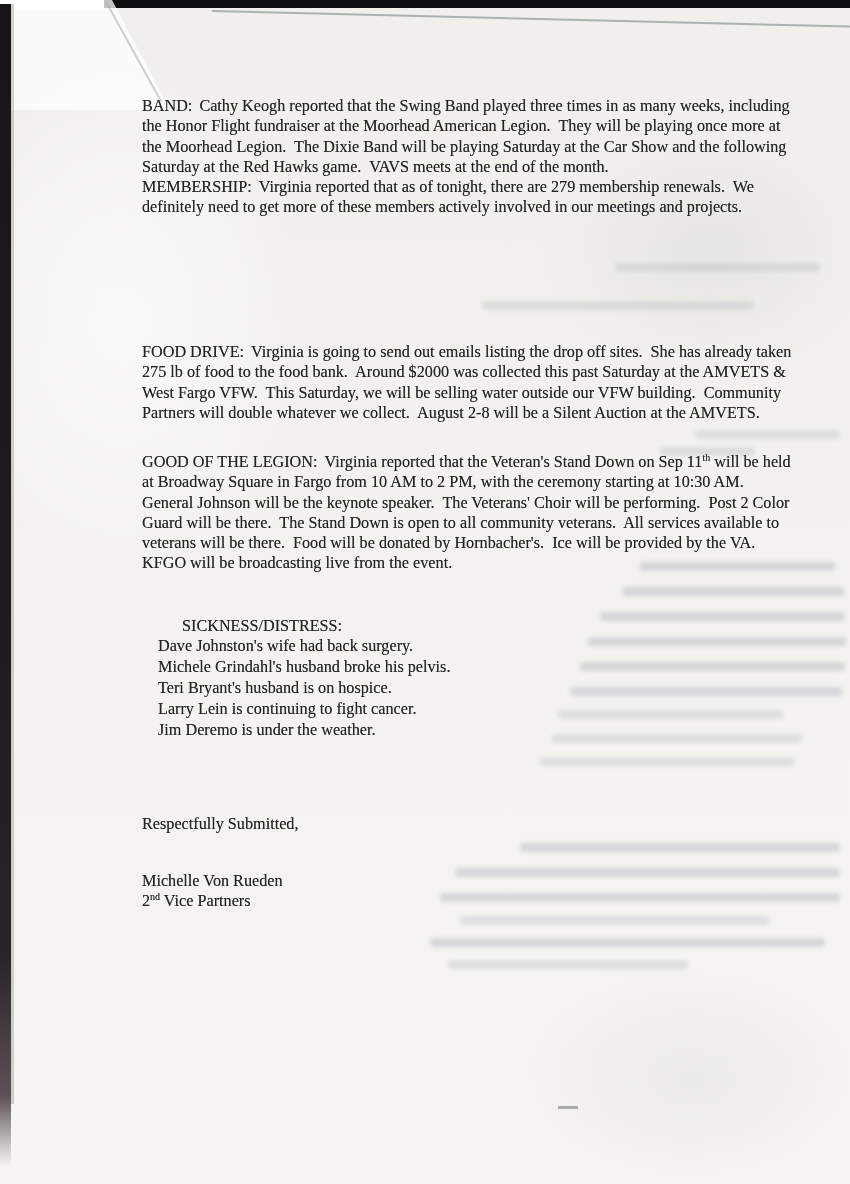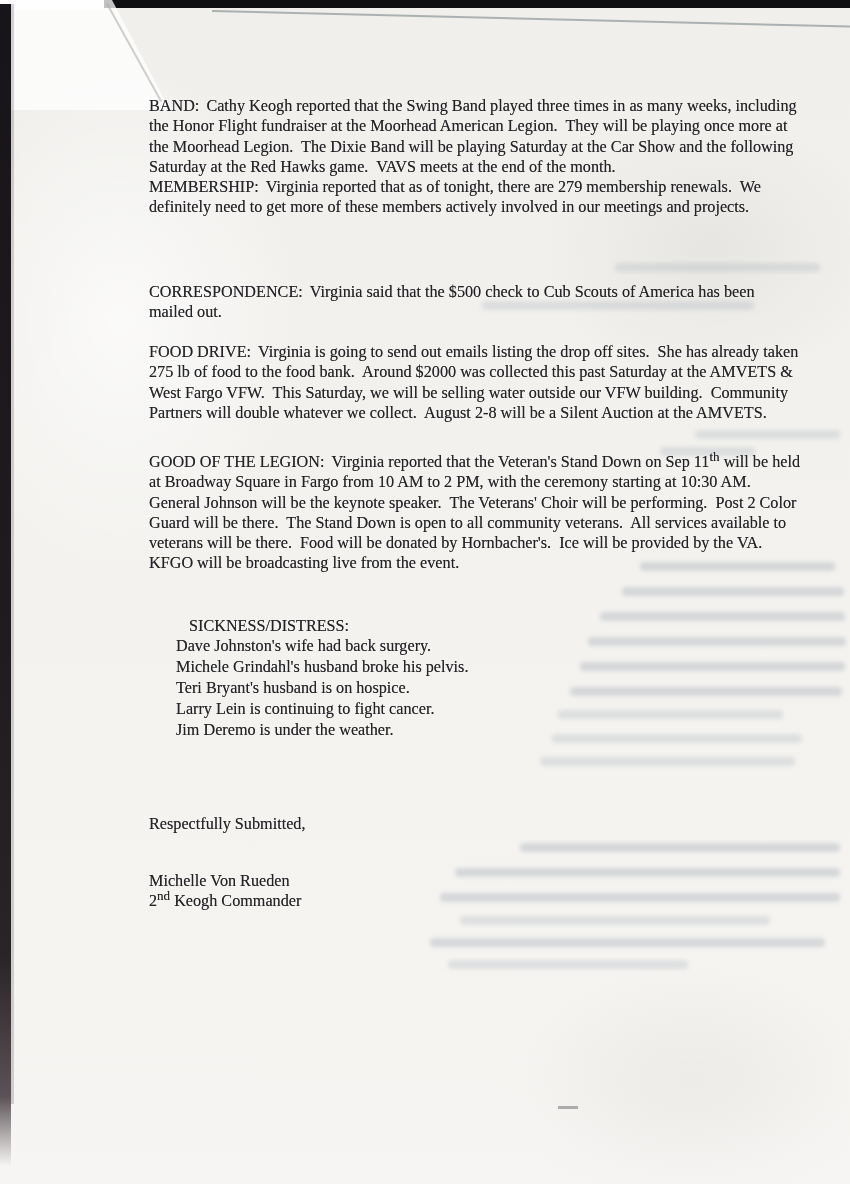--- a/index.html
+++ b/index.html
@@ -24,26 +24,26 @@
       background:radial-gradient(closest-side,rgba(255,255,255,.65),rgba(255,255,255,0));}
   .shade.gray1{left:540px;top:120px;width:340px;height:260px;
       background:radial-gradient(closest-side,rgba(205,205,200,.30),rgba(205,205,200,0));}
   .shade.gray2{left:500px;top:960px;width:380px;height:240px;
       background:radial-gradient(closest-side,rgba(208,208,204,.25),rgba(208,208,204,0));}
   
   .bleed{position:absolute;height:9px;background:#aab0ba;opacity:.30;filter:blur(2.2px);border-radius:4px;}
   .bleed.dk{opacity:.42;}
   .dash{position:absolute;width:20px;height:3px;background:#8f8f8d;opacity:.7;filter:blur(.5px);}
   
-  .doc{position:absolute;left:11px;top:0;width:812px;height:1184px;color:#232327;border-radius:22px;}
+  .doc{position:absolute;left:4px;top:0;width:812px;height:1184px;color:#232327;border-radius:22px;}
   .para{position:absolute;left:138px;width:652px;margin:0;font-size:16.2px;line-height:20.3px;
         white-space:pre-wrap;text-shadow:0 0 .6px rgba(40,40,45,.55);}
   .label{margin-right:7px;}
-  sup{font-size:13px;line-height:0;}
-  .item{display:block;margin-left:27px;line-height:21px;font-family:Liberation Serif, serif;}
+  sup{font-size:10px;line-height:0;}
+  .item{display:block;margin-left:16px;line-height:21px;font-family:Liberation Serif, serif;}
   .head{display:block;margin-left:40px;}
 </style>
 </head>
 <body>
 
 <div class="scan">
 
   <div class="shade bright"></div>
   <div class="shade gray1"></div>
   <div class="shade gray2"></div>
@@ -74,29 +74,28 @@
   <div class="bleed" style="left:460px;top:916px;width:310px"></div>
   <div class="bleed dk" style="left:430px;top:938px;width:395px"></div>
   <div class="bleed" style="left:448px;top:960px;width:240px"></div>
   <div class="dash" style="left:558px;top:1106px"></div>
 
   <div class="doc">
 
     <p class="para" style="top:96px"><span class="label">BAND:</span><span>Cathy Keogh reported that the Swing Band played three times in as many weeks, including the Honor Flight fundraiser at the Moorhead American Legion.  They will be playing once more at the Moorhead Legion.  The Dixie Band will be playing Saturday at the Car Show and the following Saturday at the Red Hawks game.  VAVS meets at the end of the month.</span>
 <span class="label">MEMBERSHIP:</span><span>Virginia reported that as of tonight, there are 279 membership renewals.  We definitely need to get more of these members actively involved in our meetings and projects.</span></p>
 
-    <p class="para" style="top:282px"><span class="label">CORRESPONDENCE:</span><span>Virginia said that the $500 check to Cub Scouts of America has been mailed out.</span></p>
 
     <p class="para" style="top:342px"><span class="label">FOOD DRIVE:</span><span>Virginia is going to send out emails listing the drop off sites.  She has already taken 275 lb of food to the food bank.  Around $2000 was collected this past Saturday at the AMVETS &amp; West Fargo VFW.  This Saturday, we will be selling water outside our VFW building.  Community Partners will double whatever we collect.  August 2-8 will be a Silent Auction at the AMVETS.</span></p>
 
     <p class="para" style="top:452px"><span class="label">GOOD OF THE LEGION:</span><span>Virginia reported that the Veteran's Stand Down on Sep 11</span><sup>th</sup><span> will be held at Broadway Square in Fargo from 10 AM to 2 PM, with the ceremony starting at 10:30 AM.  General Johnson will be the keynote speaker.  The Veterans' Choir will be performing.  Post 2 Color Guard will be there.  The Stand Down is open to all community veterans.  All services available to veterans will be there.  Food will be donated by Hornbacher's.  Ice will be provided by the VA.  KFGO will be broadcasting live from the event.</span></p>
 
     <p class="para" style="top:616px"><span class="head">SICKNESS/DISTRESS:</span><span class="item">Dave Johnston's wife had back surgery.</span><span class="item">Michele Grindahl's husband broke his pelvis.</span><span class="item">Teri Bryant's husband is on hospice.</span><span class="item">Larry Lein is continuing to fight cancer.</span><span class="item">Jim Deremo is under the weather.</span></p>
 
 
     <p class="para" style="top:871px">Michelle Von Rueden</p>
 
     <p class="para" style="top:814px">Respectfully Submitted,</p>
 
-    <p class="para" style="top:891px"><span>2</span><sup>nd</sup><span> Keogh Commander</span></p>
+    <p class="para" style="top:891px"><span>2</span><sup>nd</sup><span> Vice Partners</span></p>
 
   </div>
 </div>
 
 </body></html>

